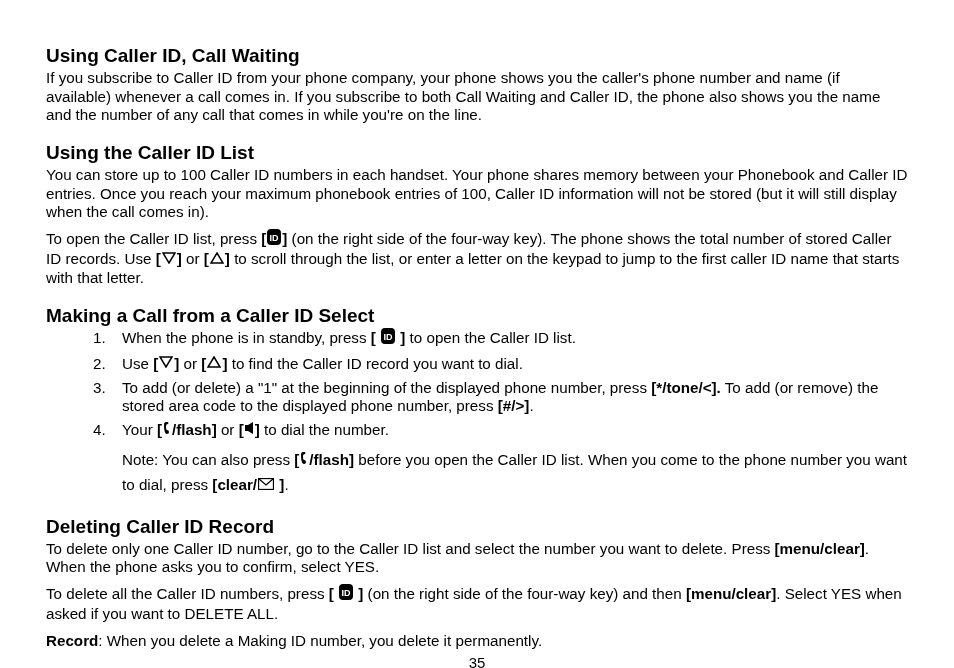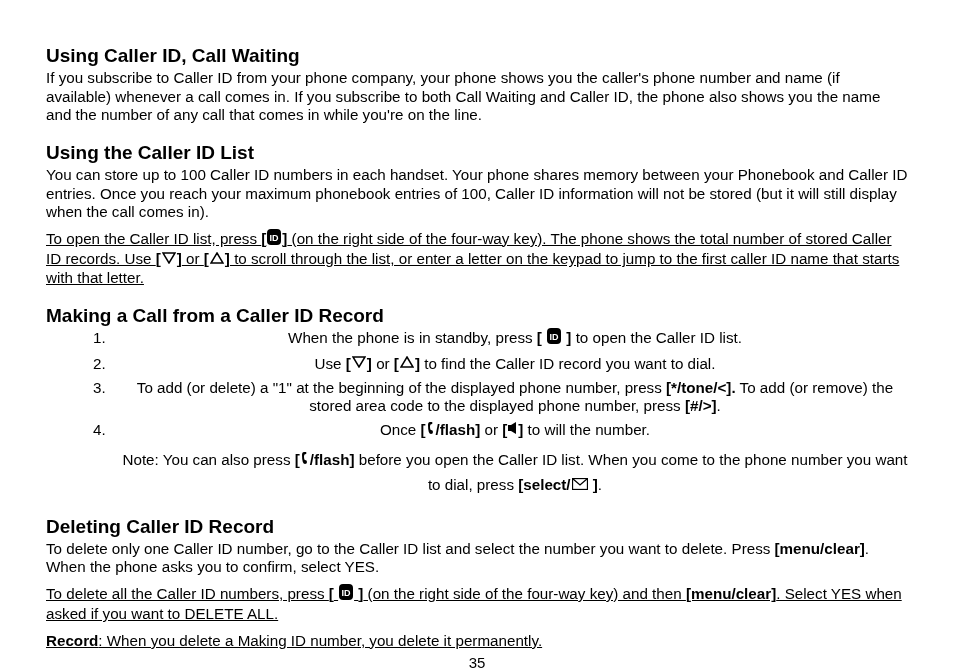--- a/index.html
+++ b/index.html
@@ -14,26 +14,25 @@
       background: #fff;
     }
     h2 {
       font-size: 19px;
       font-weight: bold;
       margin-top: 16px;
       margin-bottom: 2px;
     }
     h2.first { margin-top: 10px; }
     p { margin-bottom: 4px; }
-    p.sec-gap { margin-top: 8px; text-decoration: underline; }
+    p.sec-gap { margin-top: 8px; }
     ol {
       list-style: decimal;
       padding-left: 64px;
       margin-bottom: 2px;
-      text-align: center;
     }
     ol li {
       padding-left: 12px;
       margin-bottom: 5px;
     }
     .bold { font-weight: bold; }
     .icon {
       display: inline-block;
       vertical-align: middle;
       margin: 0 1px;
@@ -86,47 +85,47 @@
 <p class="sec-gap">
   <span>To open the Caller ID list, press </span><span class="bold">[</span><span class="icon"><svg width="14" height="16">
         <use href="#id-icon"></use>
       </svg></span><span class="bold">]</span><span> (on the right side of the four-way key). The phone shows the total number of stored Caller ID records. Use </span><span class="bold">[</span><span class="icon"><svg width="14" height="12">
         <use href="#down-icon"></use>
       </svg></span><span class="bold">]</span><span> or </span><span class="bold">[</span><span class="icon"><svg width="14" height="12">
         <use href="#up-icon"></use>
       </svg></span><span class="bold">]</span><span> to scroll through the list, or enter a letter on the keypad to jump to the first caller ID name that starts with that letter.</span>
 </p>
 
-<h2>Making a Call from a Caller ID Record</h2>
+<h2>Making a Call from a Caller ID Select</h2>
 <ol>
   <li>
     <span>When the phone is in standby, press </span><span class="bold">[</span><span class="bold">&nbsp;</span><span class="icon"><svg width="14" height="16">
           <use href="#id-icon"></use>
         </svg></span><span class="bold">&nbsp;</span><span class="bold">]</span><span> to open the Caller ID list.</span>
   </li>
   <li>
     <span>Use </span><span class="bold">[</span><span class="icon"><svg width="14" height="12">
           <use href="#down-icon"></use>
         </svg></span><span class="bold">]</span><span> or </span><span class="bold">[</span><span class="icon"><svg width="14" height="12">
           <use href="#up-icon"></use>
         </svg></span><span class="bold">]</span><span> to find the Caller ID record you want to dial.</span>
   </li>
   <li>
     <span>To add (or delete) a "1" at the beginning of the displayed phone number, press </span><span class="bold">[*/tone/&lt;].</span><span> To add (or remove) the stored area code to the displayed phone number, press </span><span class="bold">[#/&gt;]</span><span>.</span>
   </li>
   <li>
-    <span>Once </span><span class="bold">[</span><span class="icon"><svg width="8" height="14">
+    <span>Your </span><span class="bold">[</span><span class="icon"><svg width="8" height="14">
           <use href="#phone-icon"></use>
         </svg></span><span class="bold">/flash]</span><span> or </span><span class="bold">[</span><span class="icon"><svg width="9" height="14">
           <use href="#speaker-icon"></use>
-        </svg></span><span class="bold">]</span><span> to will the number.</span>
+        </svg></span><span class="bold">]</span><span> to dial the number.</span>
     <div class="note-indent">
       <span>Note: You can also press </span><span class="bold">[</span><span class="icon"><svg width="8" height="14">
             <use href="#phone-icon"></use>
-          </svg></span><span class="bold">/flash]</span><span> before you open the Caller ID list. When you come to the phone number you want to dial, press </span><span class="bold">[select/</span><span class="icon"><svg width="16" height="12">
+          </svg></span><span class="bold">/flash]</span><span> before you open the Caller ID list. When you come to the phone number you want to dial, press </span><span class="bold">[clear/</span><span class="icon"><svg width="16" height="12">
             <use href="#envelope-icon"></use>
           </svg></span><span class="bold">&nbsp;</span><span class="bold">]</span><span>.</span>
     </div>
   </li>
 </ol>
 
 <h2>Deleting Caller ID Record</h2>
 <p>
   <span>To delete only one Caller ID number, go to the Caller ID list and select the number you want to delete. Press </span><span class="bold">[menu/clear]</span><span>. When the phone asks you to confirm, select YES.</span>
 </p>

